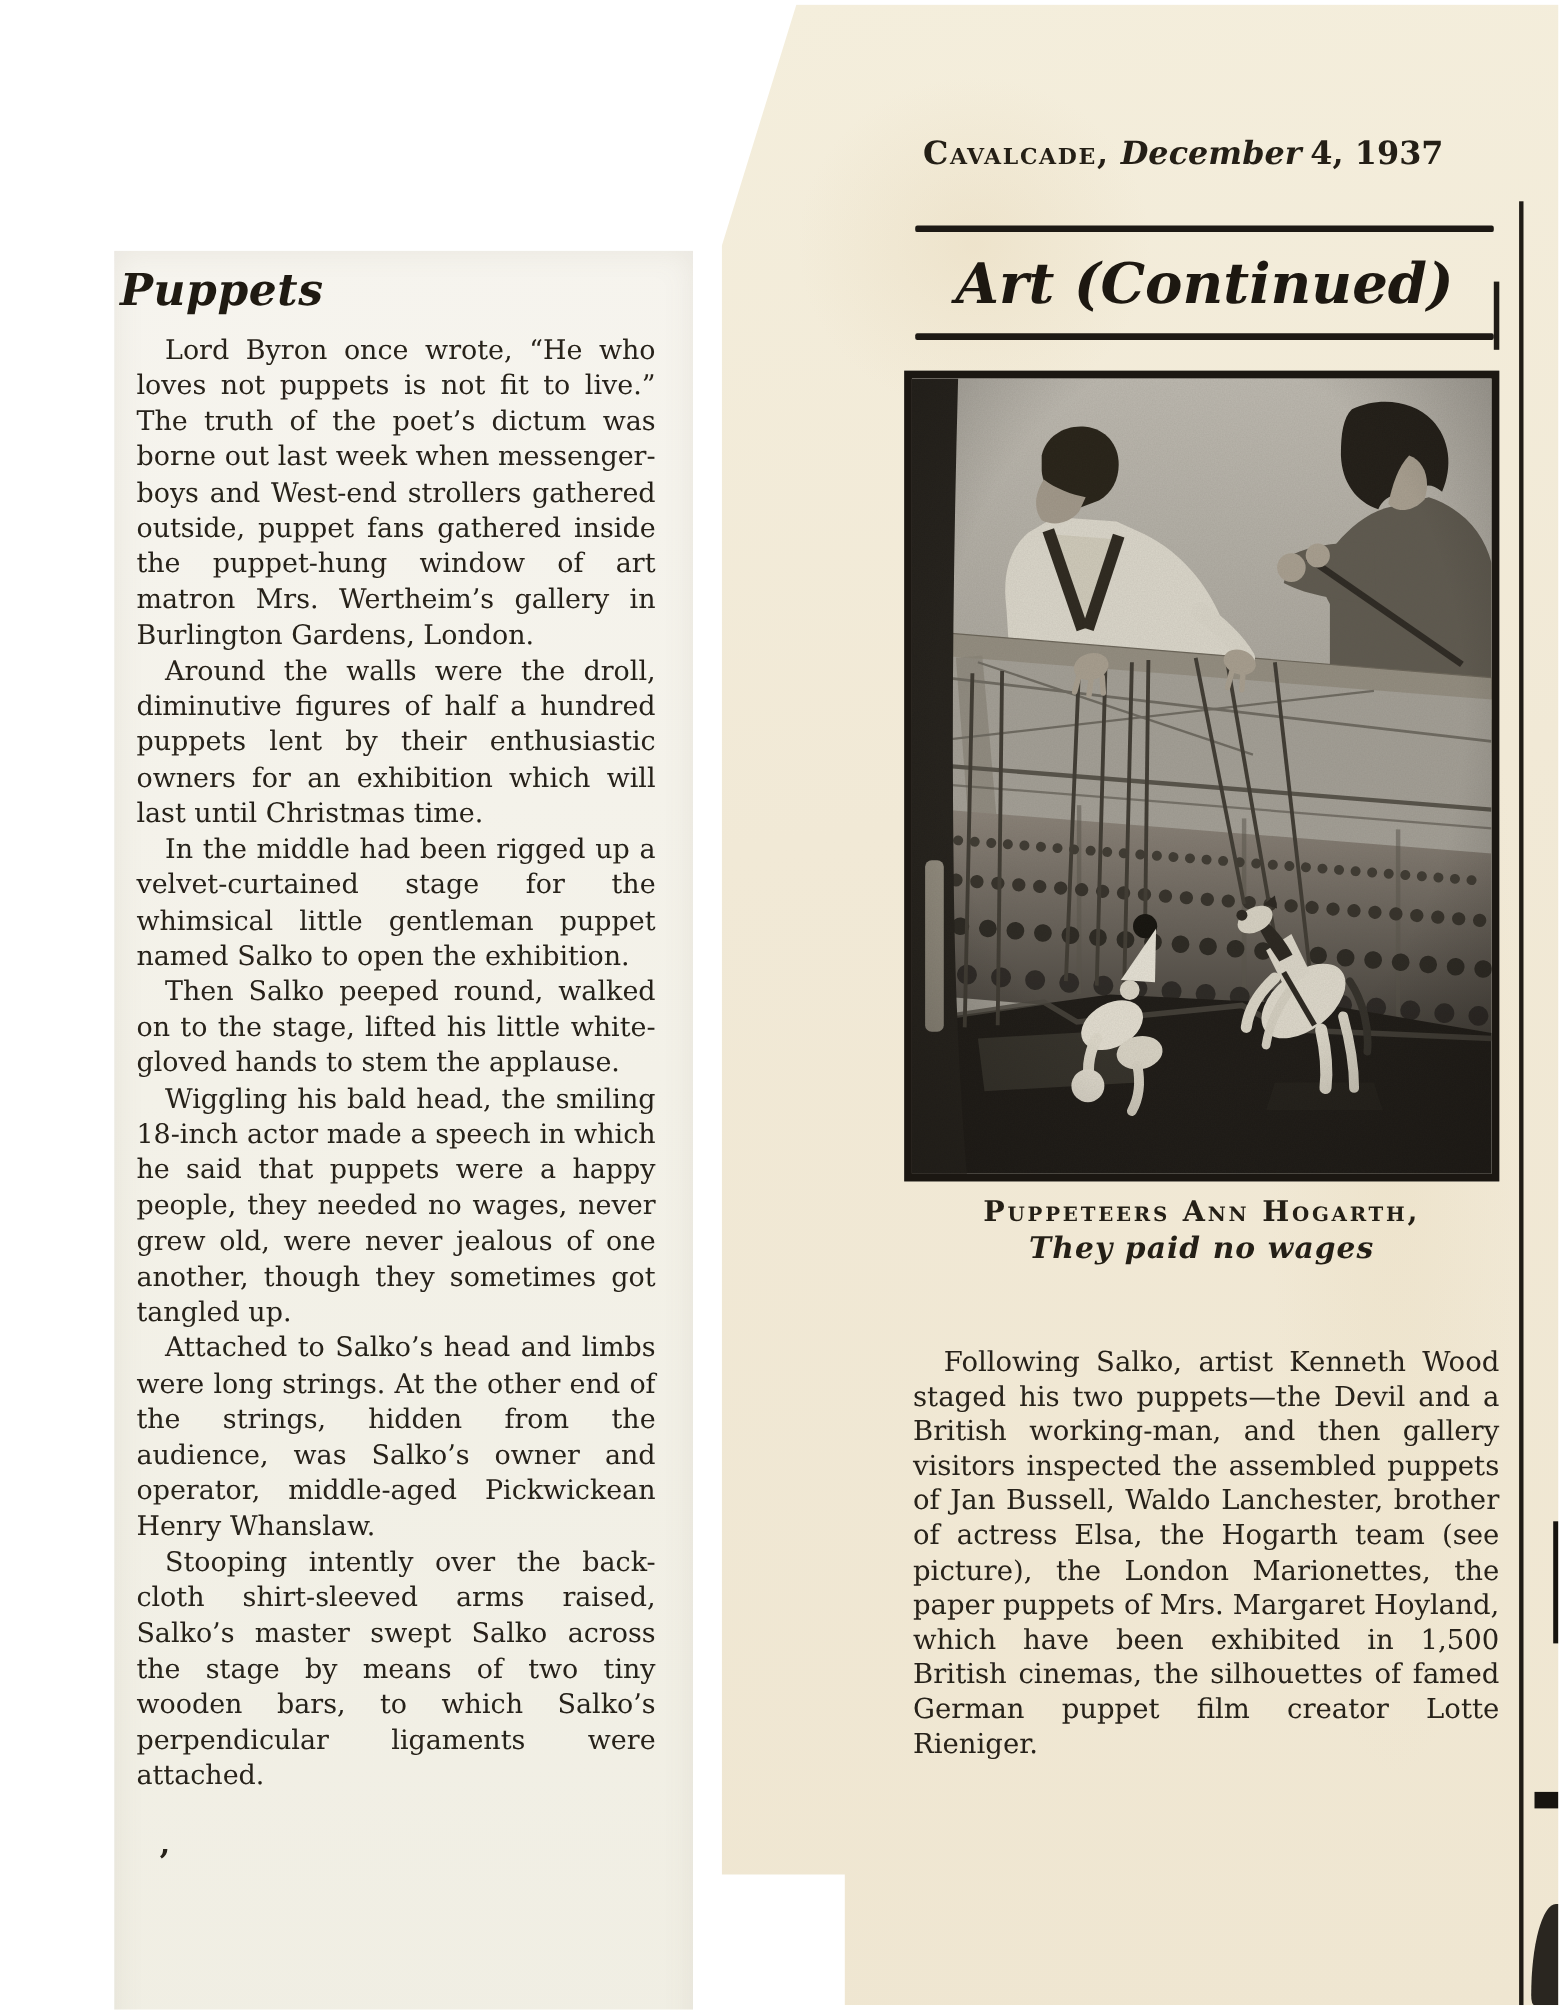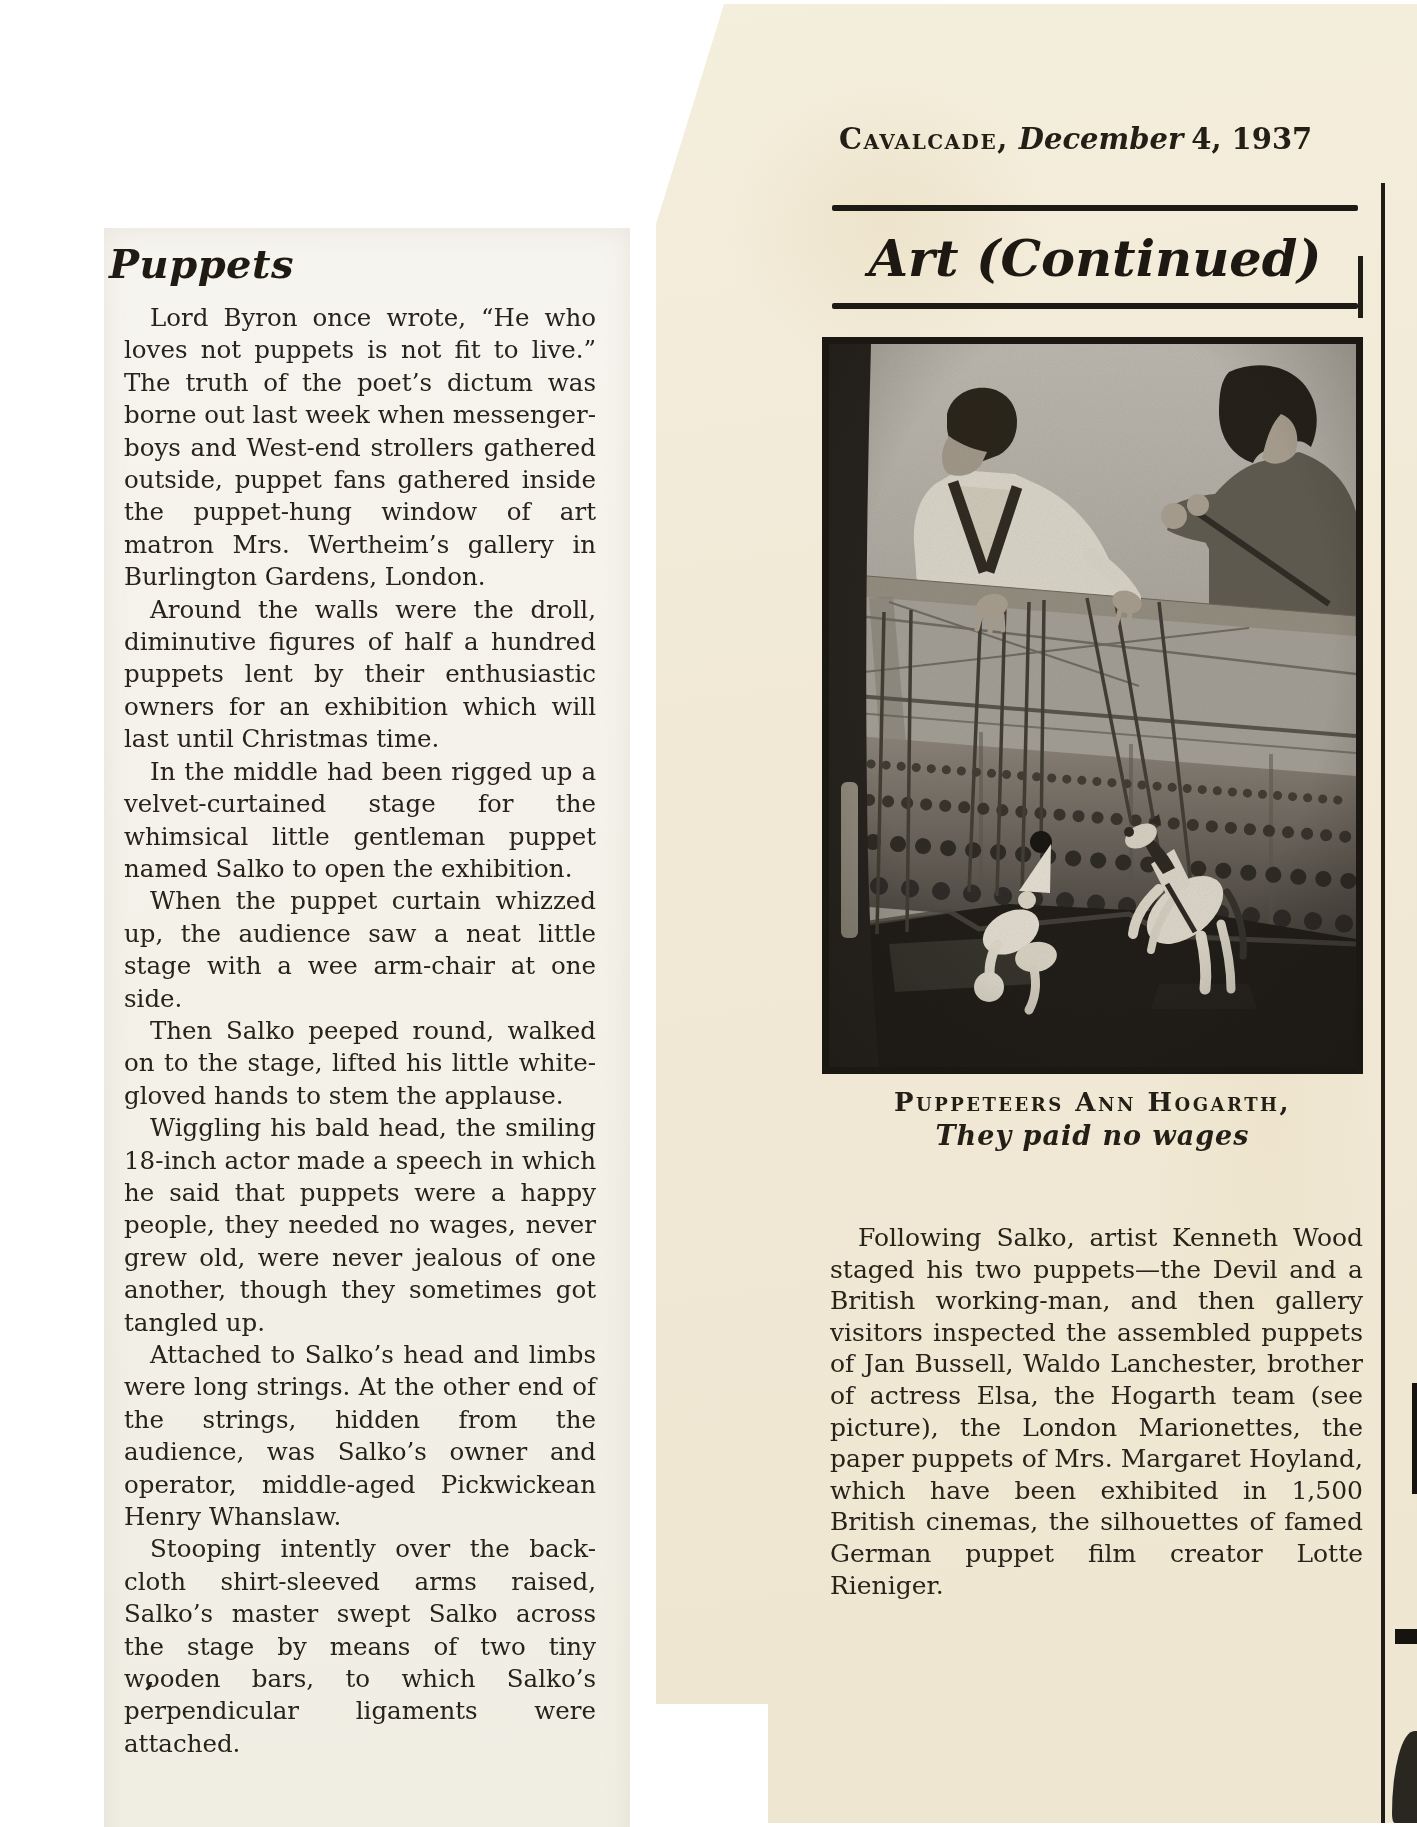--- a/index.html
+++ b/index.html
@@ -60,21 +60,20 @@
 <body>
 
 <div class="page">
 
   <section class="left-clip">
     <h1>Puppets</h1>
     <div class="left-body">
       <p>Lord Byron once wrote, “He who loves not puppets is not fit to live.” The truth of the poet’s dictum was borne out last week when messenger-boys and West-end strollers gathered outside, puppet fans gathered inside the puppet-hung window of art matron Mrs. Wertheim’s gallery in Burlington Gardens, London.</p>
       <p>Around the walls were the droll, diminutive figures of half a hundred puppets lent by their enthusiastic owners for an exhibition which will last until Christmas time.</p>
       <p>In the middle had been rigged up a velvet-curtained stage for the whimsical little gentleman puppet named Salko to open the exhibition.</p>
-      <p>When the puppet curtain whizzed up, the audience saw a neat little stage with a wee arm-chair at one side.</p>
       <p>Then Salko peeped round, walked on to the stage, lifted his little white-gloved hands to stem the applause.</p>
       <p>Wiggling his bald head, the smiling 18-inch actor made a speech in which he said that puppets were a happy people, they needed no wages, never grew old, were never jealous of one another, though they sometimes got tangled up.</p>
       <p>Attached to Salko’s head and limbs were long strings. At the other end of the strings, hidden from the audience, was Salko’s owner and operator, middle-aged Pickwickean Henry Whanslaw.</p>
       <p>Stooping intently over the back-cloth shirt-sleeved arms raised, Salko’s master swept Salko across the stage by means of two tiny wooden bars, to which Salko’s perpendicular ligaments were attached.</p>
     </div>
     <div class="stray-mark">’</div>
   </section>
 
   <section class="right-clip">
 

